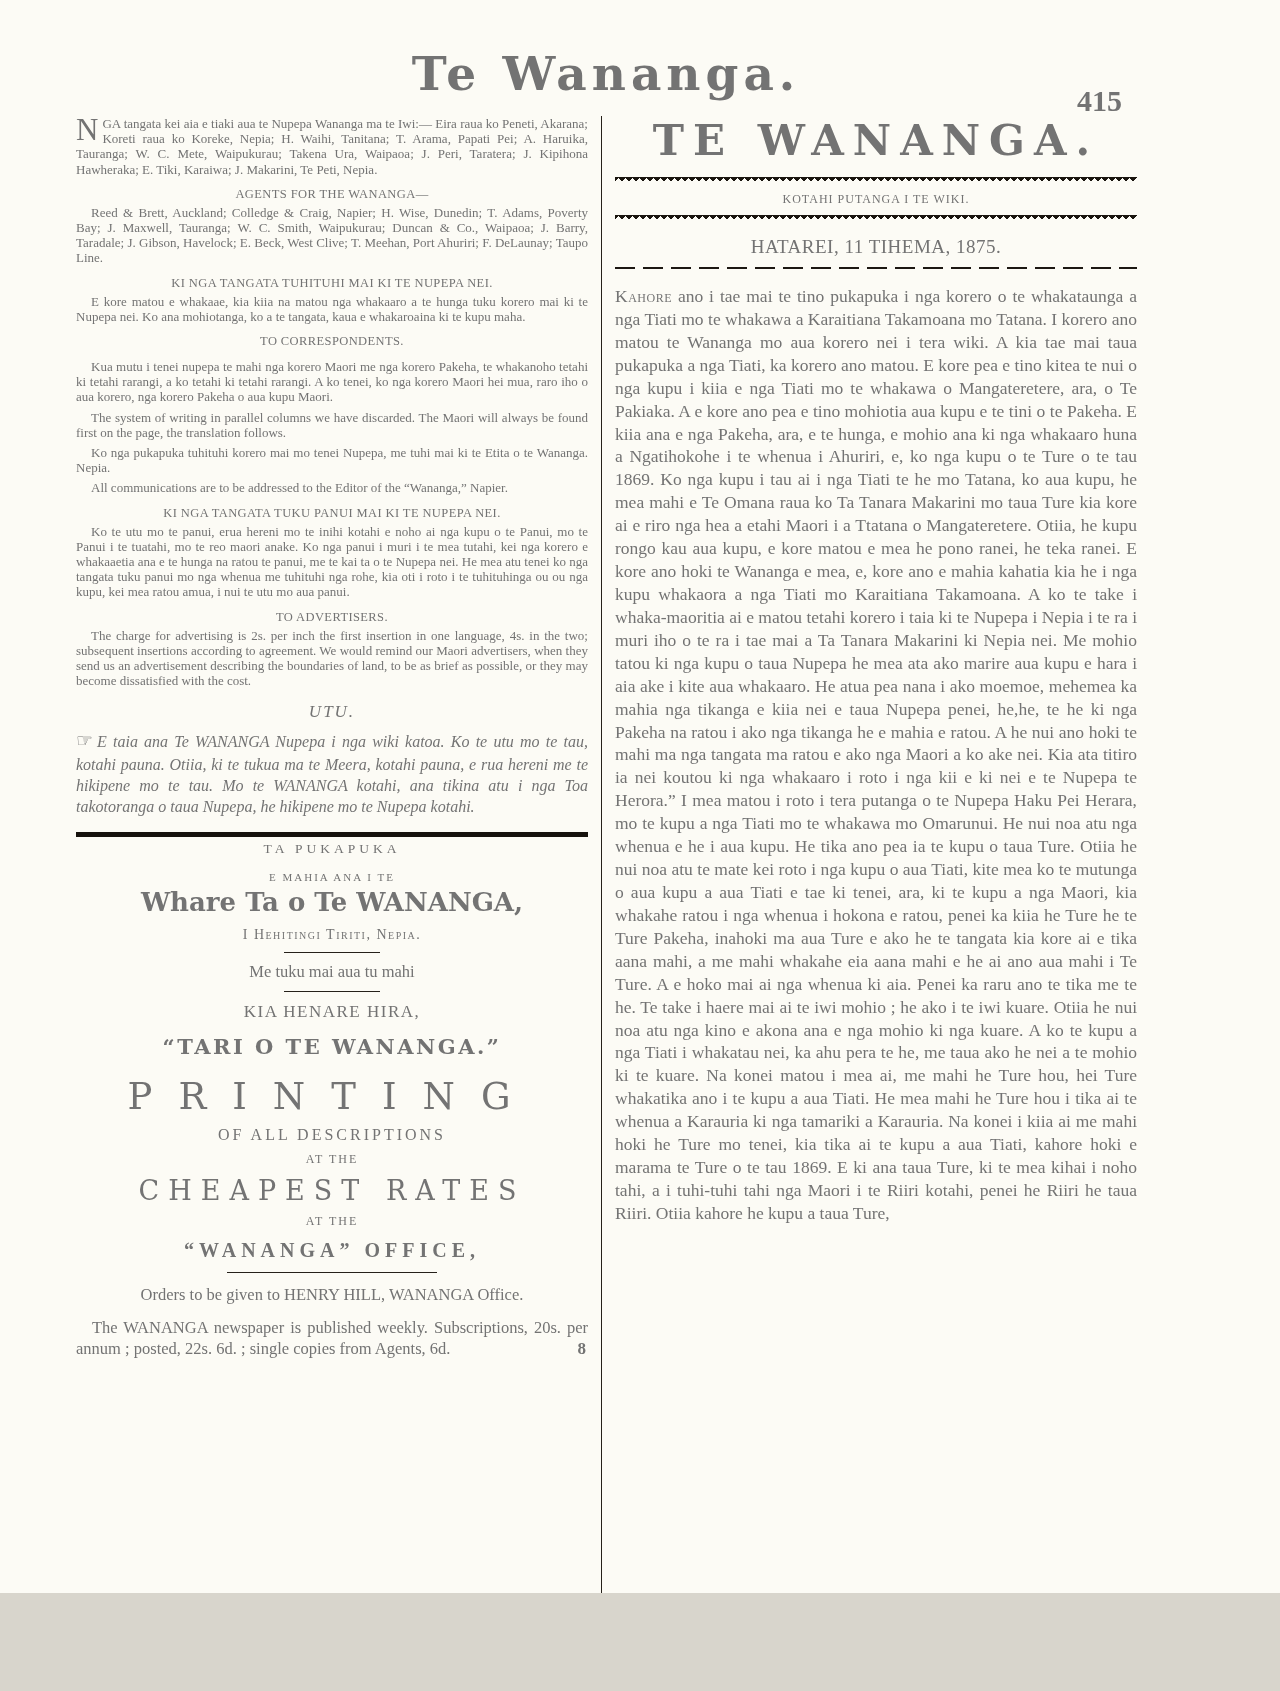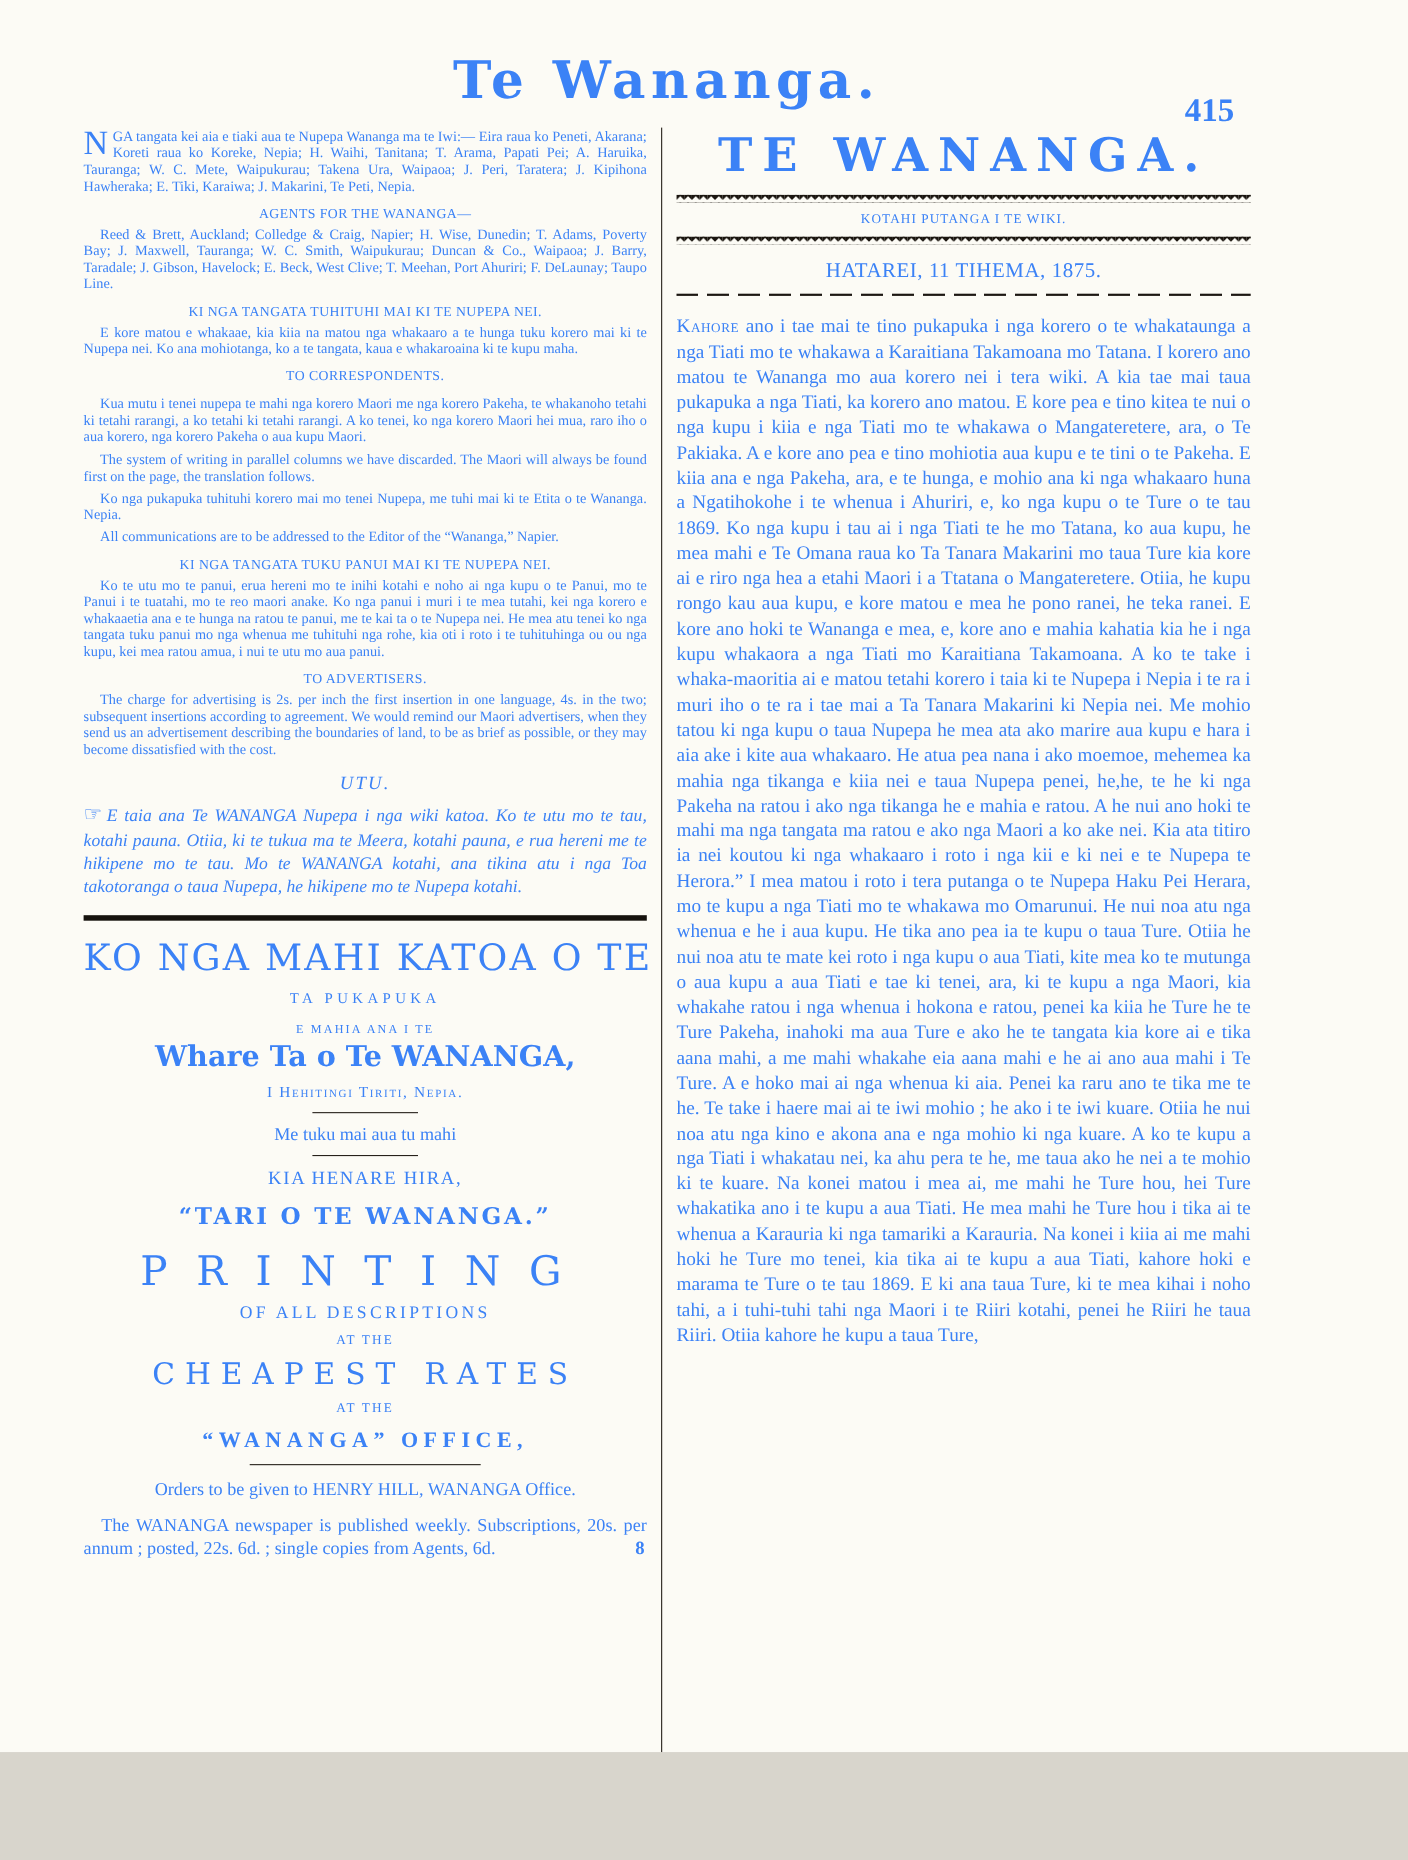--- a/index.html
+++ b/index.html
@@ -1,19 +1,19 @@
 <!DOCTYPE html>
 <html><head>
 <meta charset="utf-8">
 <style>
   * { margin:0; padding:0; box-sizing:border-box; }
   html, body { background:#d8d5cc; }
   .page {
     width:1280px; height:1593px; margin:0 auto; position:relative;
-    background:#fcfbf5; color:#3b82f6; overflow:hidden;
+    background:#fcfbf5; color:#737373; overflow:hidden;
     font-family:"Liberation Serif", serif;
   }
   .masthead {
     position:absolute; top:46px; left:75px; width:1062px; text-align:center;
     font-family:"DejaVu Serif", serif; font-size:47px; font-weight:700; letter-spacing:5px;
   }
   .page-number { position:absolute; top:84px; right:158px; font-size:30px; font-weight:700; }
   .columns { position:absolute; top:116px; left:76px; display:flex; min-height:1545px; }
   .col-left { width:512px; }
   .col-divider { flex:0 0 1px; width:1px; background:#26211a; margin:0 13px; }
@@ -101,21 +101,20 @@
 
       <h3 class="agate-head">TO ADVERTISERS.</h3>
       <p class="agate indent">The charge for advertising is 2s. per inch the first insertion in one language, 4s. in the two; subsequent insertions according to agreement. We would remind our Maori advertisers, when they send us an advertisement describing the boundaries of land, to be as brief as possible, or they may become dissatisfied with the cost.</p>
 
       <h3 class="utu-head">UTU.</h3>
       <p class="utu-body"><span class="hand">☞</span><span>E taia ana Te WANANGA Nupepa i nga wiki katoa. Ko te utu mo te tau, kotahi pauna. Otiia, ki te tukua ma te Meera, kotahi pauna, e rua hereni me te hikipene mo te tau. Mo te WANANGA kotahi, ana tikina atu i nga Toa takotoranga o taua Nupepa, he hikipene mo te Nupepa kotahi.</span></p>
 
       <div class="thick-rule"></div>
 
       <div class="ad">
-        <div class="ad-title">KO NGA MAHI KATOA O TE</div>
         <div class="ad-ta">TA PUKAPUKA</div>
         <div class="ad-emahia">E MAHIA ANA I TE</div>
         <div class="ad-whare">Whare Ta o Te WANANGA,</div>
         <div class="ad-addr">I Hehitingi Tiriti, Nepia.</div>
         <div class="short-rule"></div>
         <div class="ad-tuku">Me tuku mai aua tu mahi</div>
         <div class="short-rule"></div>
         <div class="ad-kia">KIA HENARE HIRA,</div>
         <div class="ad-tari">“TARI O TE WANANGA.”</div>
         <div class="ad-printing">PRINTING</div>

